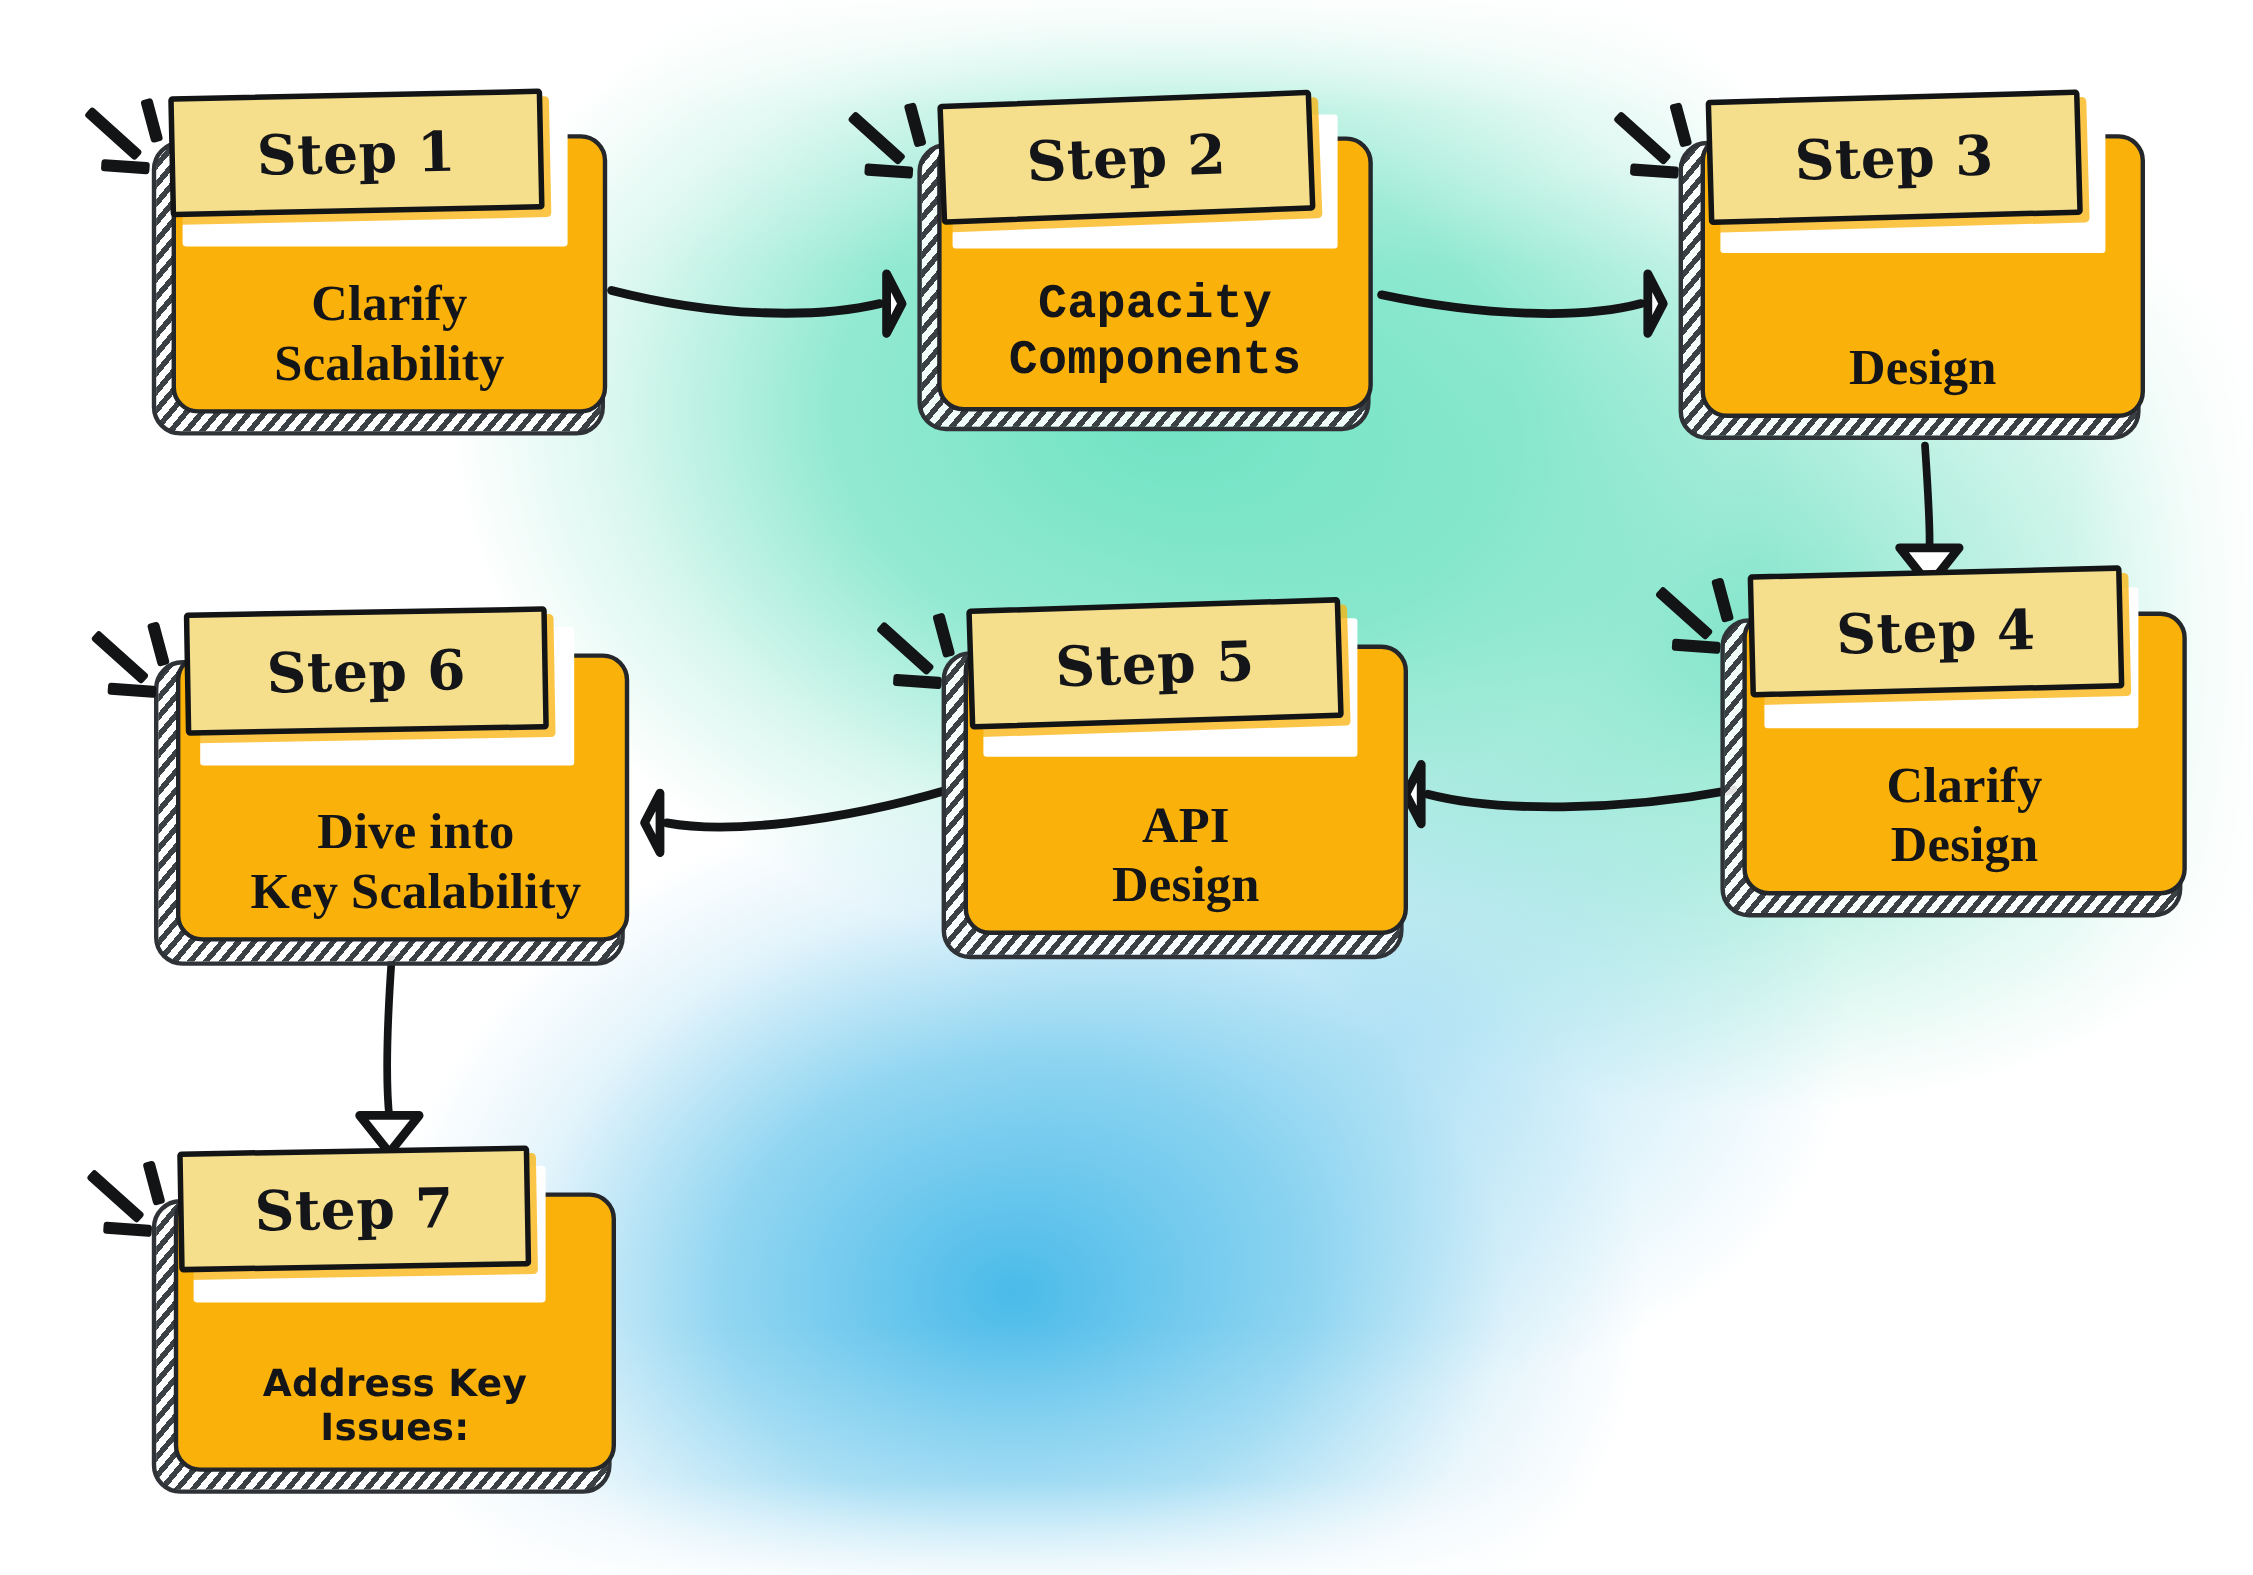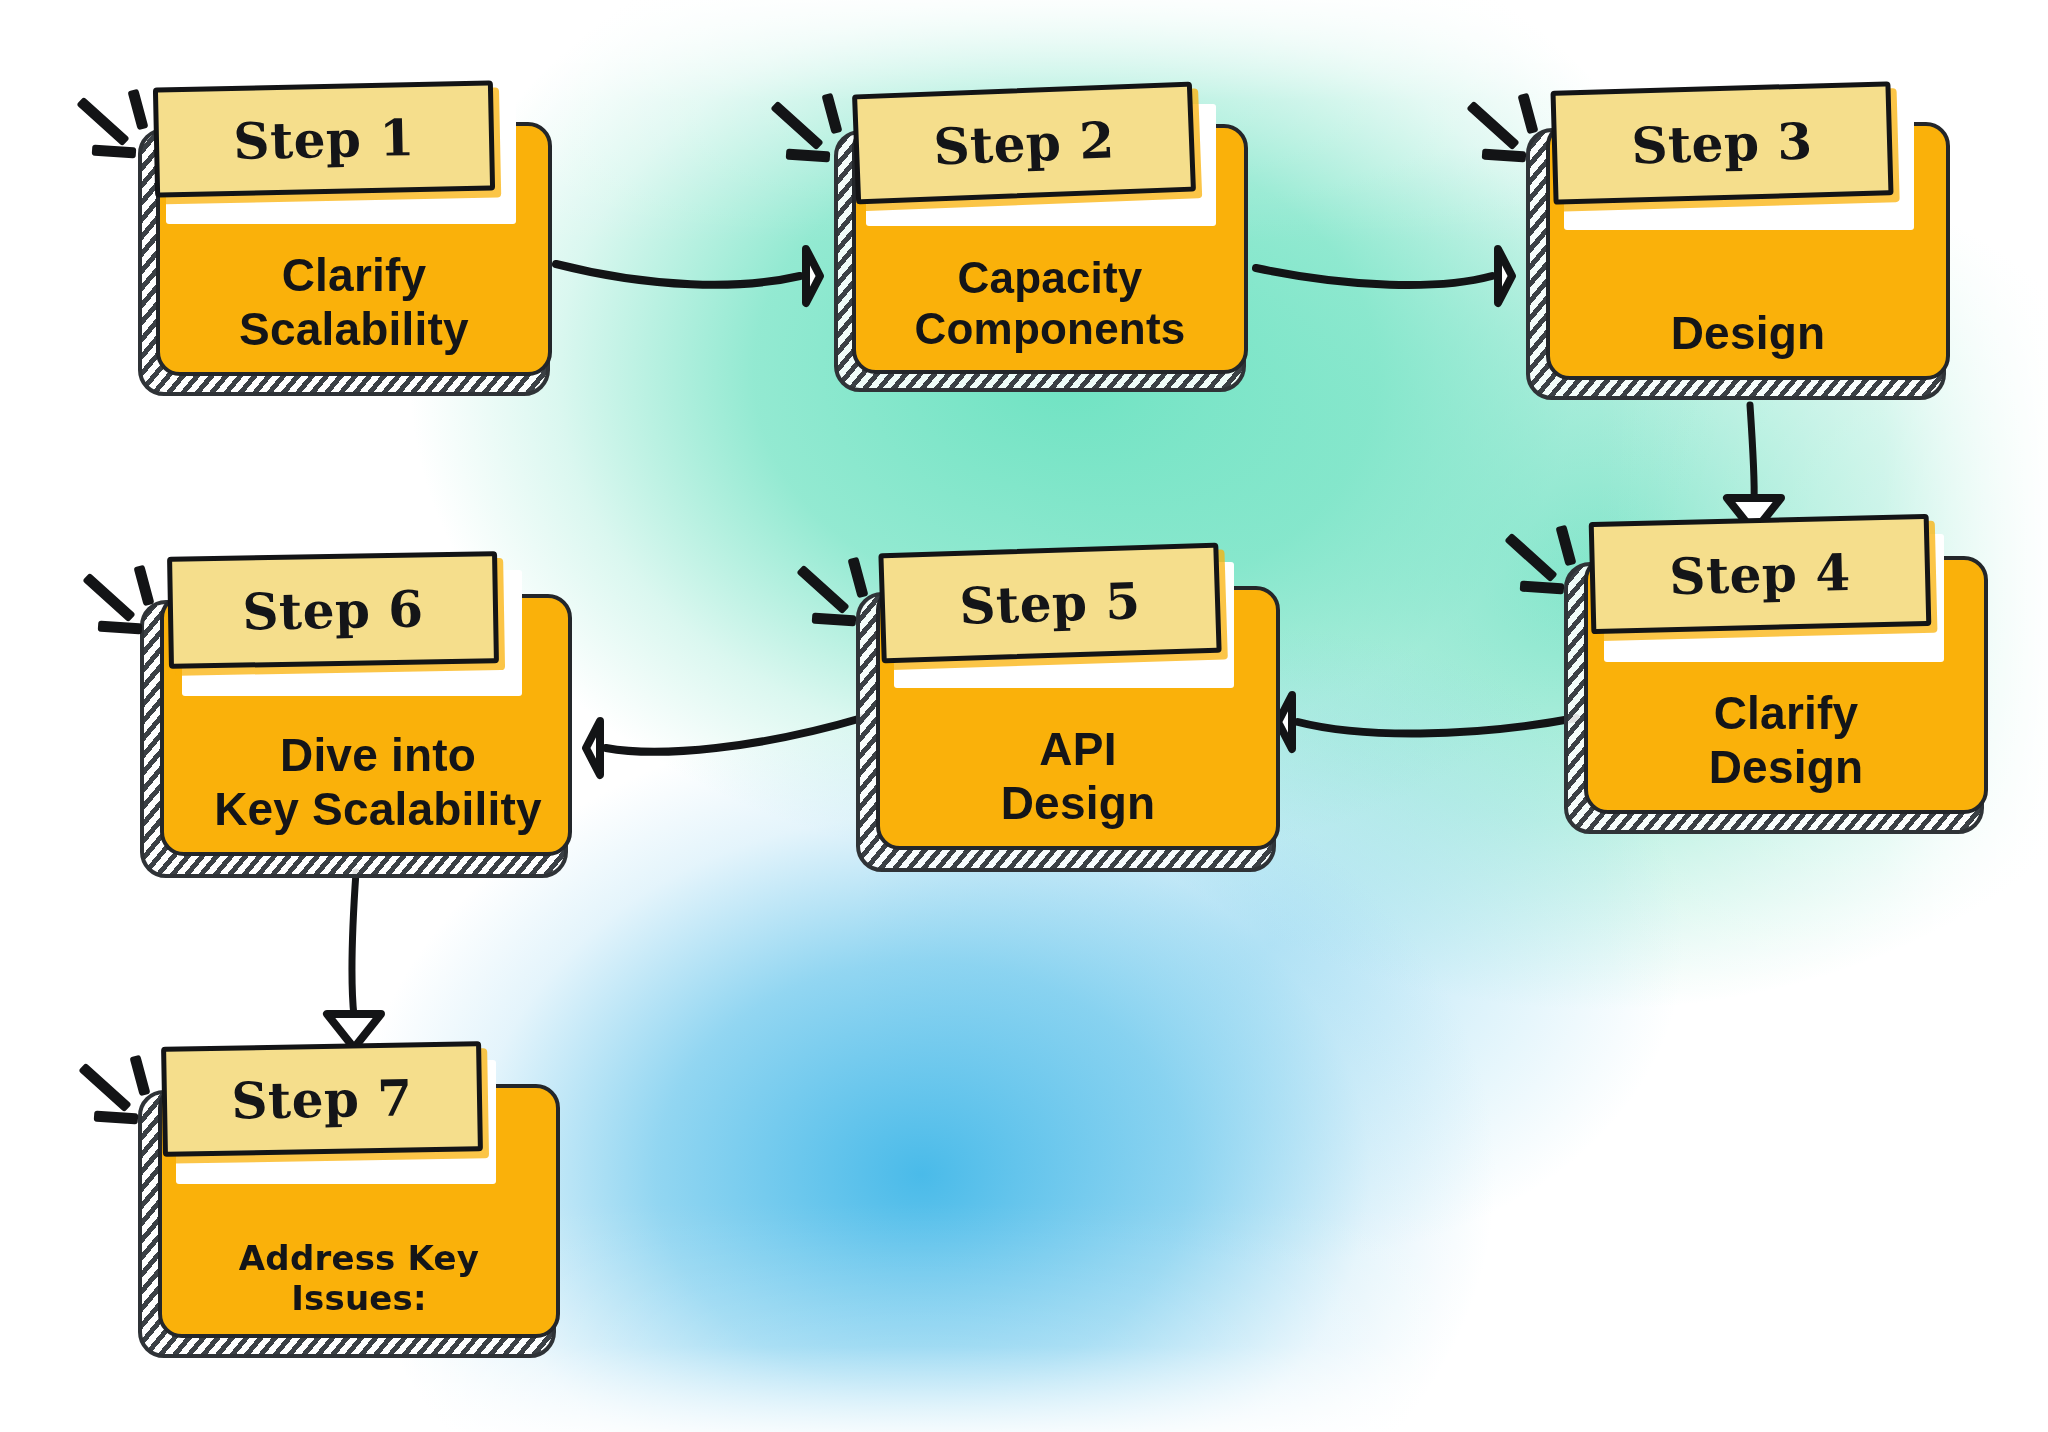--- a/index.html
+++ b/index.html
@@ -65,26 +65,26 @@
   }
   .card-body{
     width:100%;
     padding:0 14px 16px 14px;
     box-sizing:border-box;
     color:#141518;
     line-height:1.16;
     letter-spacing:.2px;
   }
   .body-round{
-    font-family:Liberation Sans, sans-serif;
+    font-family:Liberation Serif, serif;
     font-weight:700;
     font-size:46px;
   }
   .body-serif{
-    font-family:Liberation Sans, sans-serif;
+    font-family:Liberation Mono, monospace;
     font-weight:700;
     font-size:44px;
   }
   .body-small{
     font-family:"DejaVu Sans","Liberation Sans",sans-serif;
     font-weight:700;
     font-size:34px;
   }
 
   

